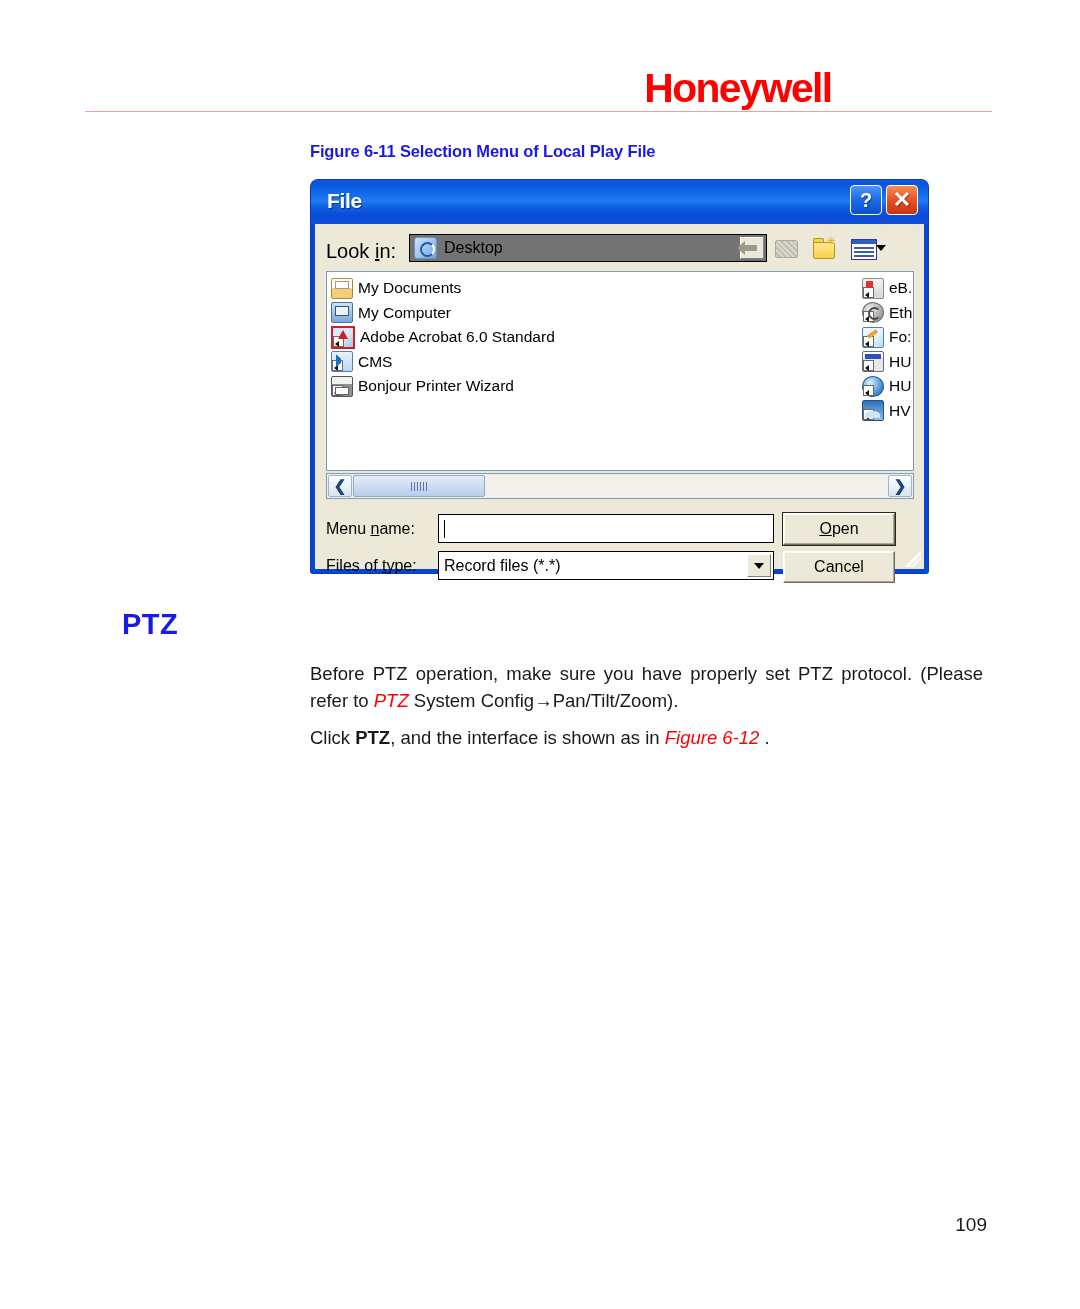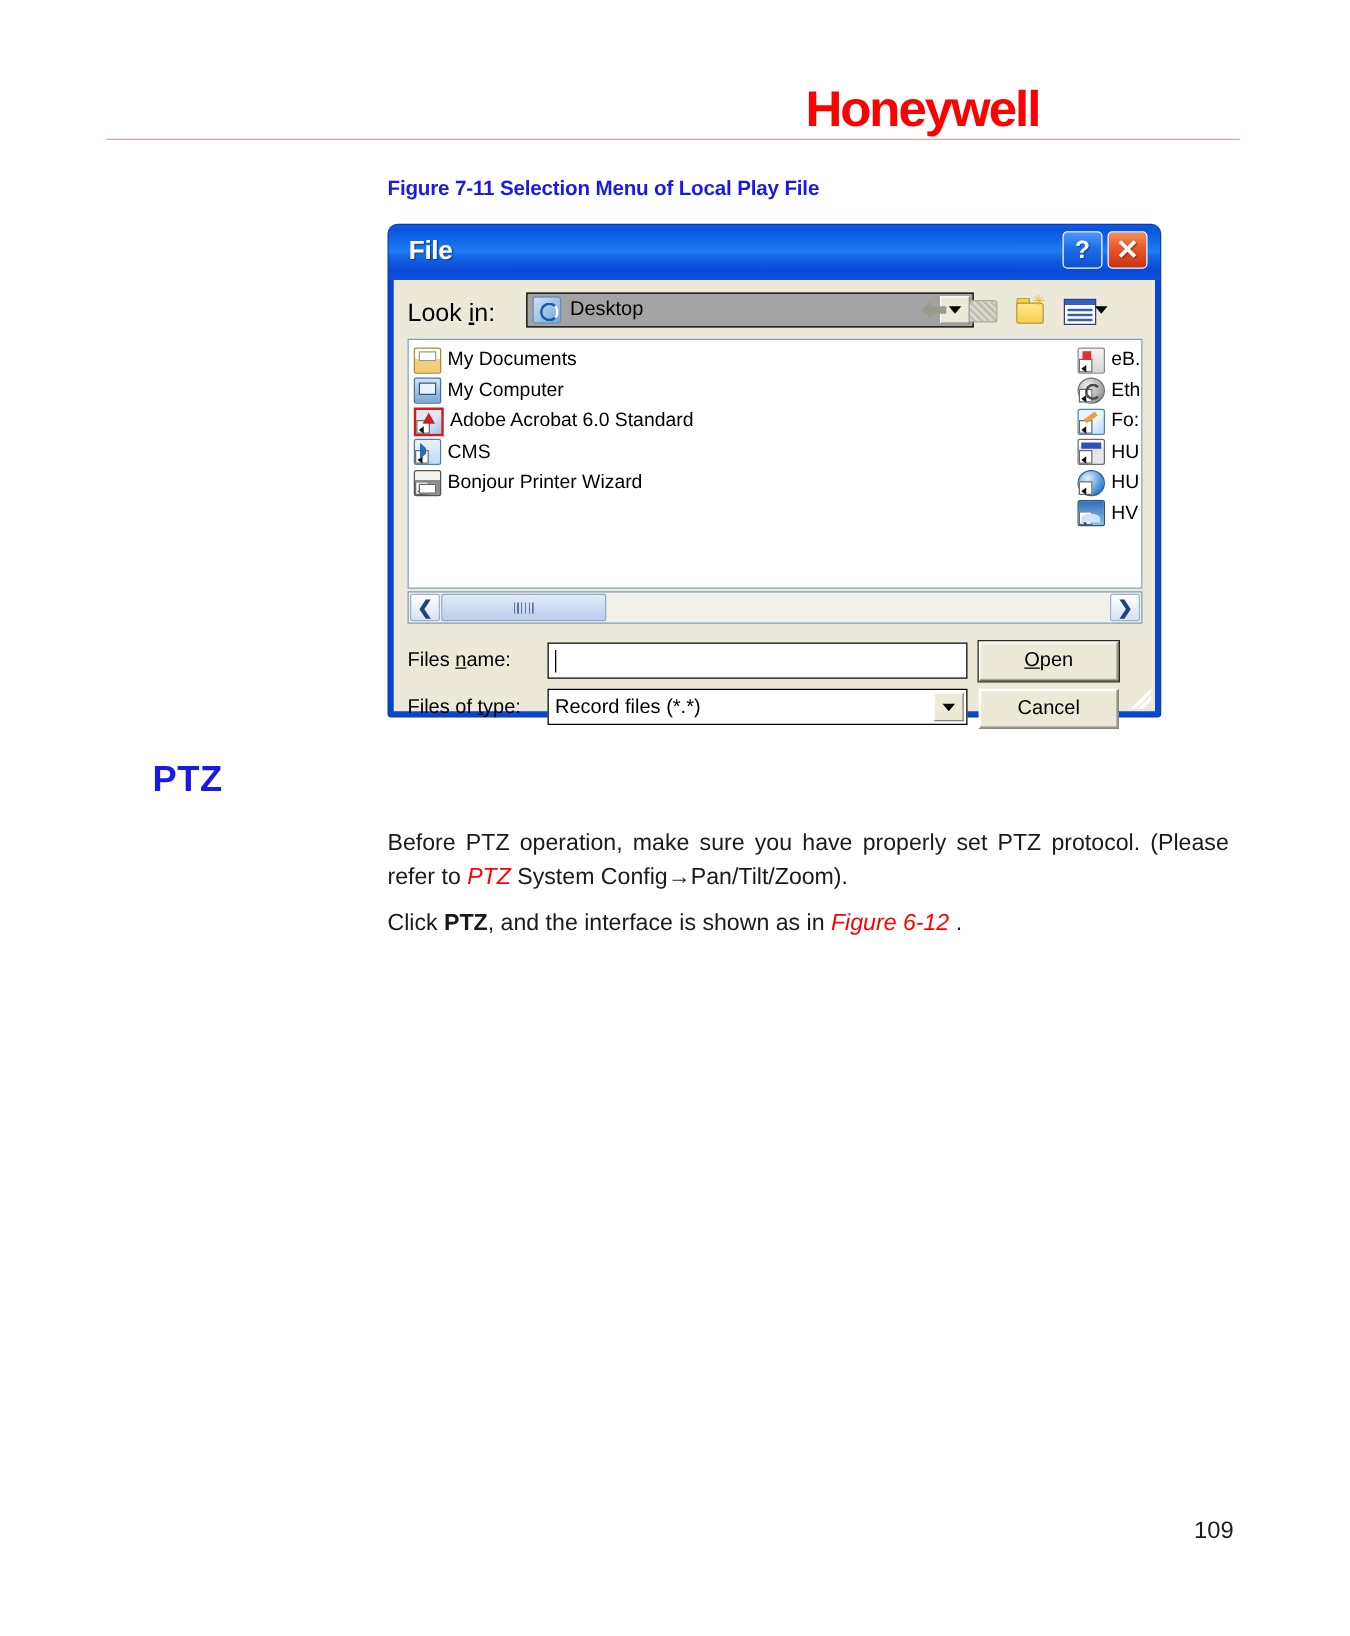--- a/index.html
+++ b/index.html
@@ -140,26 +140,25 @@
     font-size: 20px;
     color: #000;
   }
   .lookin-label u { text-decoration: underline; }
   .combo {
     position: absolute;
     left: 83px;
     top: 0;
     width: 358px;
     height: 28px;
-    background: #a3a3a3;
+    background: #737373;
     border: 1px solid #000000;
     box-sizing: border-box;
     display: flex;
     align-items: center;
-    margin-left: 12px;
   }
   .combo-icon {
     width: 21px; height: 20px;
     margin: 0 7px 0 4px;
     border: 1px solid #6b8fc0;
     border-radius: 3px;
     background: linear-gradient(135deg,#cfe3f7 0%, #9cc2ea 55%, #6fa3dd 100%);
     position: relative;
     flex: none;
   }
@@ -457,21 +456,21 @@
   }
 </style>
 </head>
 <body>
 
 <div class="page-header">
   <div class="brand">Honeywell</div>
   <div class="header-rule"></div>
 </div>
 
-<div class="figure-caption">Figure 7-11 Selection Menu of Local Play File</div>
+<div class="figure-caption">Figure 6-11 Selection Menu of Local Play File</div>
 
 <div class="dialog">
 
   <div class="dialog-titlebar">
     <div class="dialog-title">File</div>
     <div class="title-btns">
       <div class="tbtn help">?</div>
       <div class="tbtn close">✕</div>
     </div>
   </div>
@@ -582,21 +581,21 @@
     <div class="hscroll">
       <div class="hs-btn">❮</div>
       <div class="hs-thumb">
           <div class="grip"></div>
         </div>
       <div class="hs-track"></div>
       <div class="hs-btn hs-right">❯</div>
     </div>
 
     <div class="field-row row-filename">
-      <div class="field-label"><span>Files </span><u>n</u><span>ame:</span></div>
+      <div class="field-label"><span>Menu </span><u>n</u><span>ame:</span></div>
       <div class="textbox">
         <span></span>
         <span class="caret"></span>
       </div>
     </div>
 
     <div class="field-row row-filetype">
       <div class="field-label"><span>Files of </span><u>t</u><span>ype:</span></div>
       <div class="combo2">
         <span>Record files (*.*)</span>

